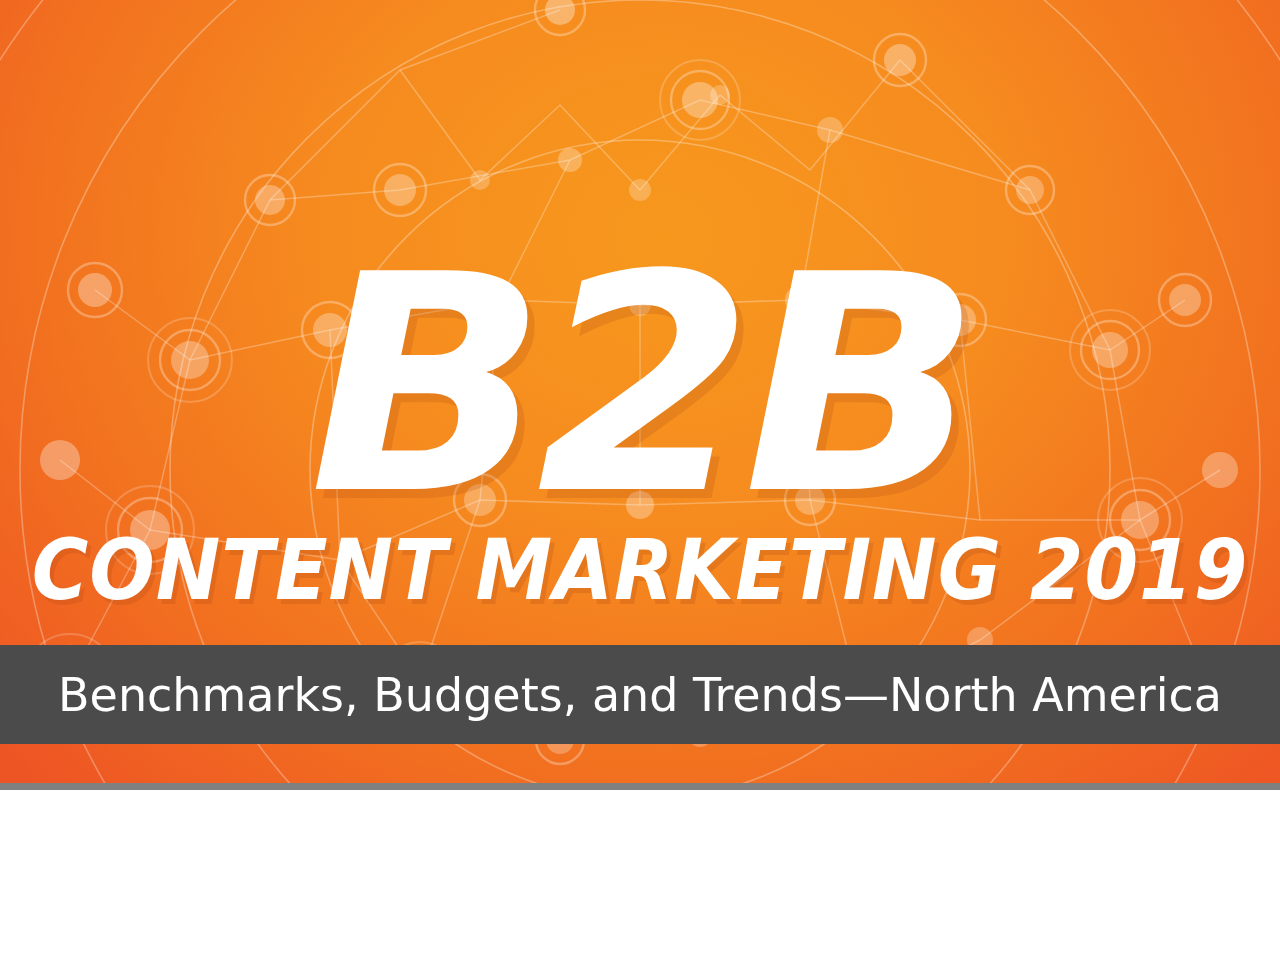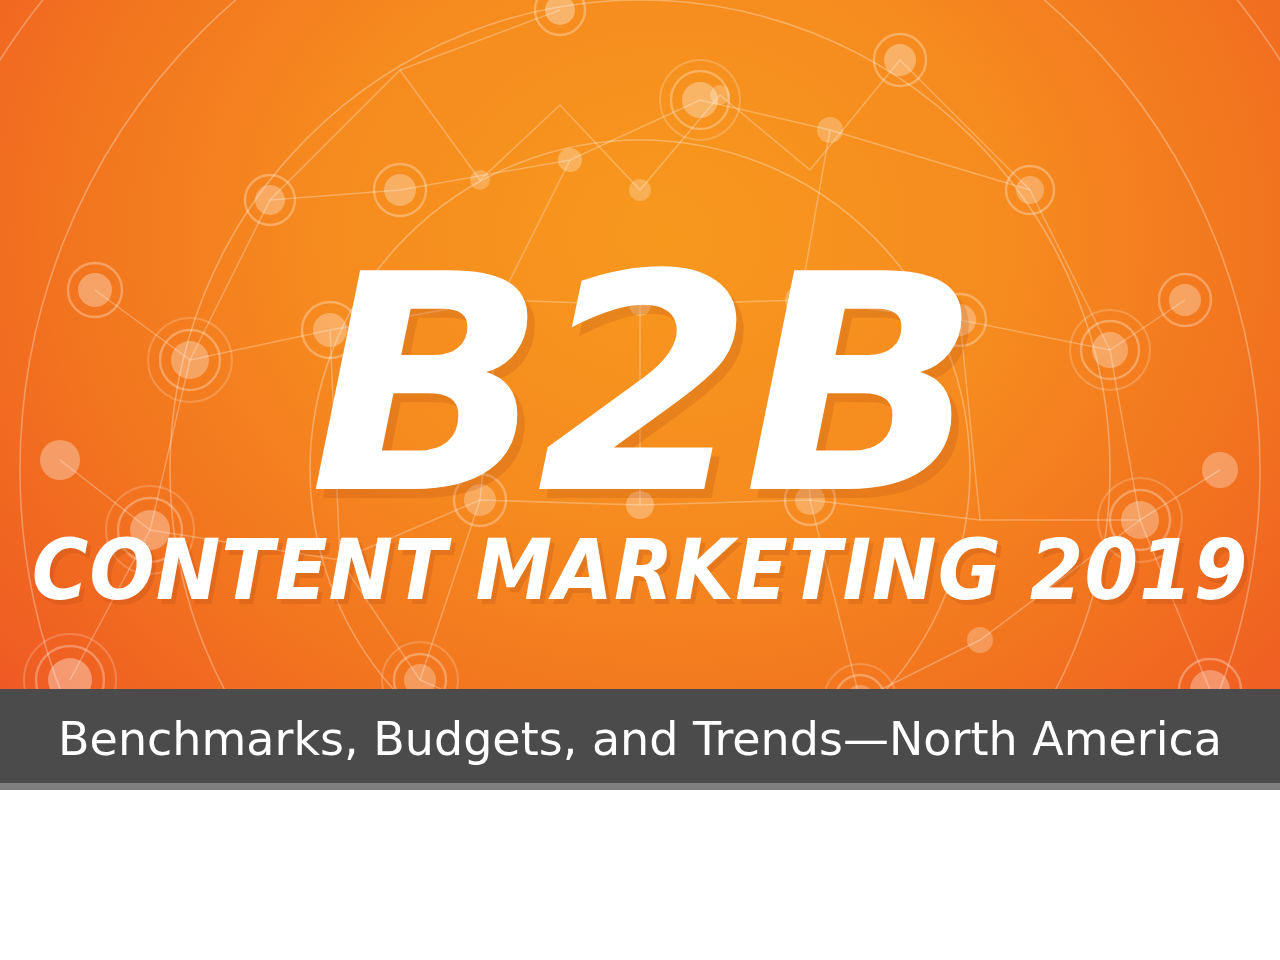--- a/index.html
+++ b/index.html
@@ -23,21 +23,21 @@
 
   
   .cm2019{position:absolute;left:0;top:528px;width:1280px;text-align:center;
        font-family:"DejaVu Sans Condensed","Liberation Sans Narrow","Liberation Sans",sans-serif;
        font-size:84px;line-height:84px;font-weight:bold;font-style:italic;
        color:#ffffff;letter-spacing:1px;
        text-shadow:4px 5px 0 rgba(170,70,20,.22);
        transform:scaleX(1.02);white-space:nowrap;}
 
   
-  .band{position:absolute;left:0;top:645px;width:1280px;height:99px;background:#4b4b4b;margin-top:44px;}
+  .band{position:absolute;left:0;top:645px;width:1280px;height:99px;background:#4b4b4b;}
   .band-text{position:absolute;left:0;top:0;width:1280px;height:99px;
       display:flex;align-items:center;justify-content:center;
       color:#ffffff;font-size:46px;font-weight:400;letter-spacing:0px;
       font-family:"DejaVu Sans","Liberation Sans",sans-serif;white-space:nowrap;}
 
   
   .footer{position:absolute;left:0;top:790px;width:1280px;height:170px;background:#ffffff;}
 </style>
 </head>
 <body>

